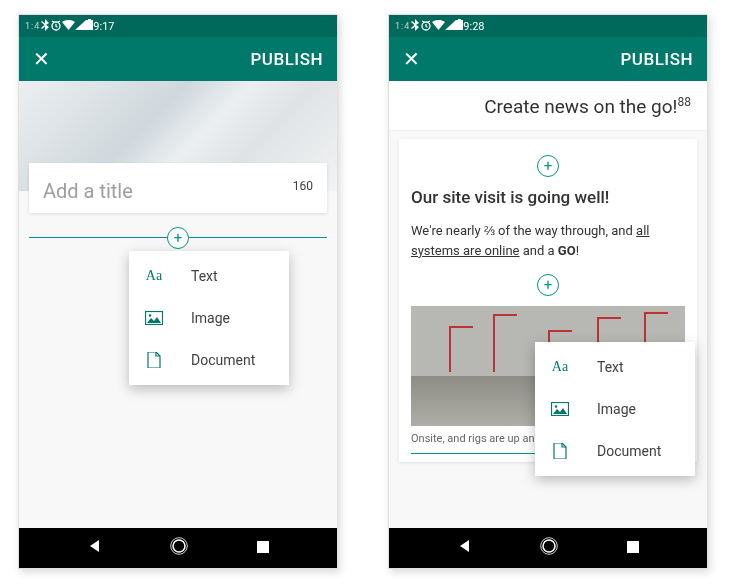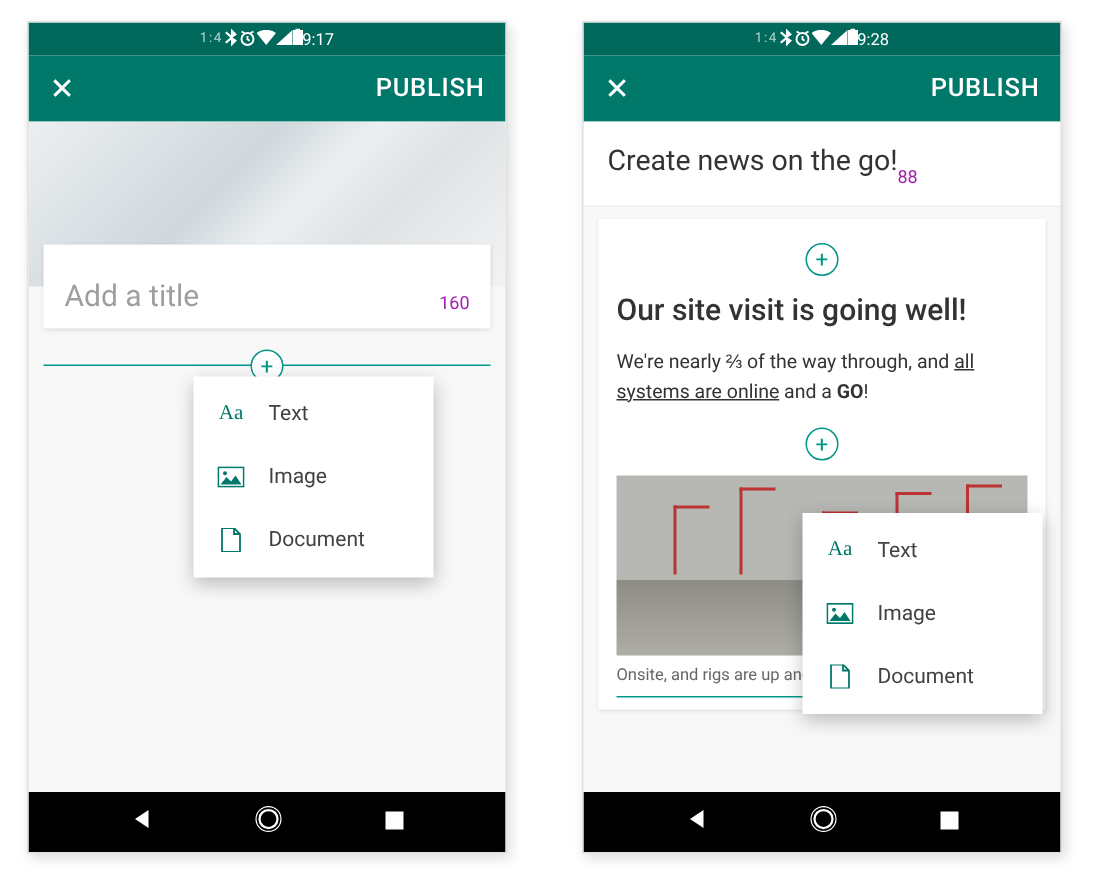--- a/index.html
+++ b/index.html
@@ -25,21 +25,21 @@
     overflow: hidden;
   }
   .statusbar {
     height: 22px;
     background: #00695c;
     color: #fff;
     font-size: 11px;
     display: flex;
     align-items: center;
     padding: 0 6px;
-    justify-content: center;
+    justify-content: flex-start;
   }
   .statusbar .left { opacity: 0.7; font-size: 9px; letter-spacing: 1px;}
   .statusbar .right { display: flex; align-items: center; gap: 0; }
   .appbar {
     height: 44px;
     background: #00796b;
     color: #fff;
     display: flex;
     align-items: center;
     padding: 0 14px;
@@ -52,58 +52,58 @@
     background: linear-gradient(135deg,#eceff1 0%,#cfd8dc 40%,#eceff1 55%,#e0e3e5 70%,#f1f3f4 100%);
     position: relative;
   }
   .title-card {
     background: #fff;
     margin: -28px 10px 0 10px;
     padding: 16px 14px 10px 14px;
     box-shadow: 0 1px 3px rgba(0,0,0,0.12);
     position: relative;
   }
-  .title-row { display:flex; align-items:flex-end; justify-content:space-between; }
+  .title-row { display:flex; align-items:flex-start; justify-content:space-between; }
   .title-placeholder { color:#9e9e9e; font-size:20px; }
-  .title-count { color:#a21caf; font-size:12px;margin-top:16px; }
+  .title-count { color:#404040; font-size:12px; }
   .divider-wrap { position:relative; margin: 12px 10px 0 10px; }
   .divider-line { height:1px; background:#009688; }
   .plus-btn {
     position:absolute; left:50%; top:50%; transform:translate(-50%,-50%);
     width:22px; height:22px; border:1px solid #009688; border-radius:50%;
     background:#fff; color:#009688; display:flex; align-items:center; justify-content:center;
     font-size:15px; cursor:pointer;
   }
   .menu {
     position:absolute; background:#fff; box-shadow: 0 4px 12px rgba(0,0,0,0.25);
     width:160px; padding:4px 0; z-index:5;
   }
   .menu-item {
-    display:flex; align-items:center; gap:16px; padding:12px 16px;
+    display:flex; align-items:center; gap:28px; padding:12px 16px;
     font-size:14px; color:#424242; cursor:pointer;
   }
   .menu-icon { width:18px; height:18px; color:#00796b; display:flex; align-items:center; justify-content:center;}
   .content-area { flex:1; position:relative; overflow:hidden; }
   .navbar {
     height:40px; background:#000; display:flex; align-items:center; justify-content:space-evenly;
   }
   .nav-btn { color:#fff; cursor:pointer; }
   
   .card2-title {
     background:#fff; margin:0; padding:14px 16px 12px 16px;
-    display:flex; align-items:flex-start; justify-content:flex-start;
+    display:flex; align-items:flex-start; justify-content:flex-end;
     border-bottom:1px solid #eee;
   }
   .card2-title .t { color:#333; font-size:19px; }
   .body-card {
     background:#fff; margin:8px 10px 0 10px; padding:10px 12px 8px 12px;
     box-shadow: 0 1px 3px rgba(0,0,0,0.1);
     font-size:13px; color:#333;
   }
-  .body-h { font-size:20px; font-weight:500; margin:10px 0 14px 0; }
+  .body-h { font-size:17px; font-weight:500; margin:10px 0 14px 0; }
   .body-p { font-size:13px; line-height:1.5; }
   .body-p u { text-decoration:underline; }
   .img-block { margin-top:10px; width:100%; }
   .img-scene {
     width:100%; height:120px;
     background: linear-gradient(#b7b8b3 0%, #b7b8b3 58%, #8d8d86 58%, #aeaea7 100%);
     position:relative; overflow:hidden;
   }
   .crane { position:absolute; bottom:45%; width:2px; background:#b33; }
   .crane::before { content:""; position:absolute; top:0; left:0; width:24px; height:2px; background:#b33; }

